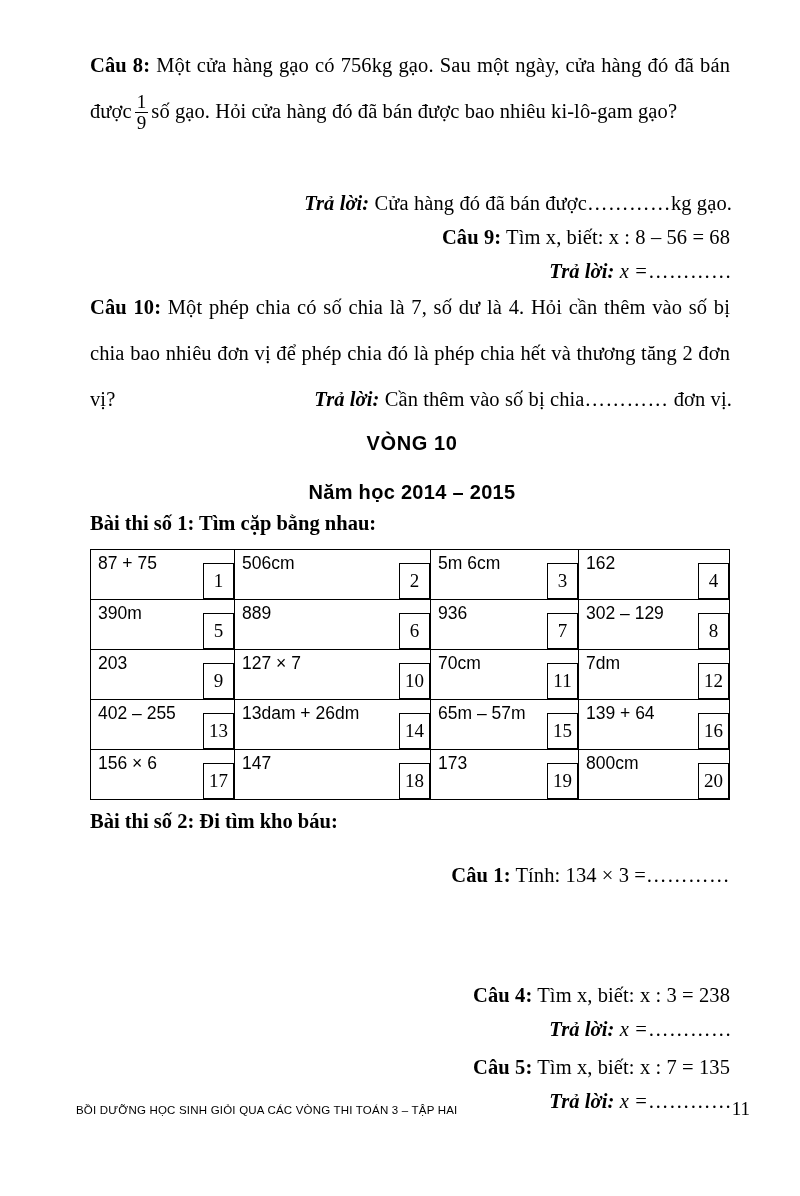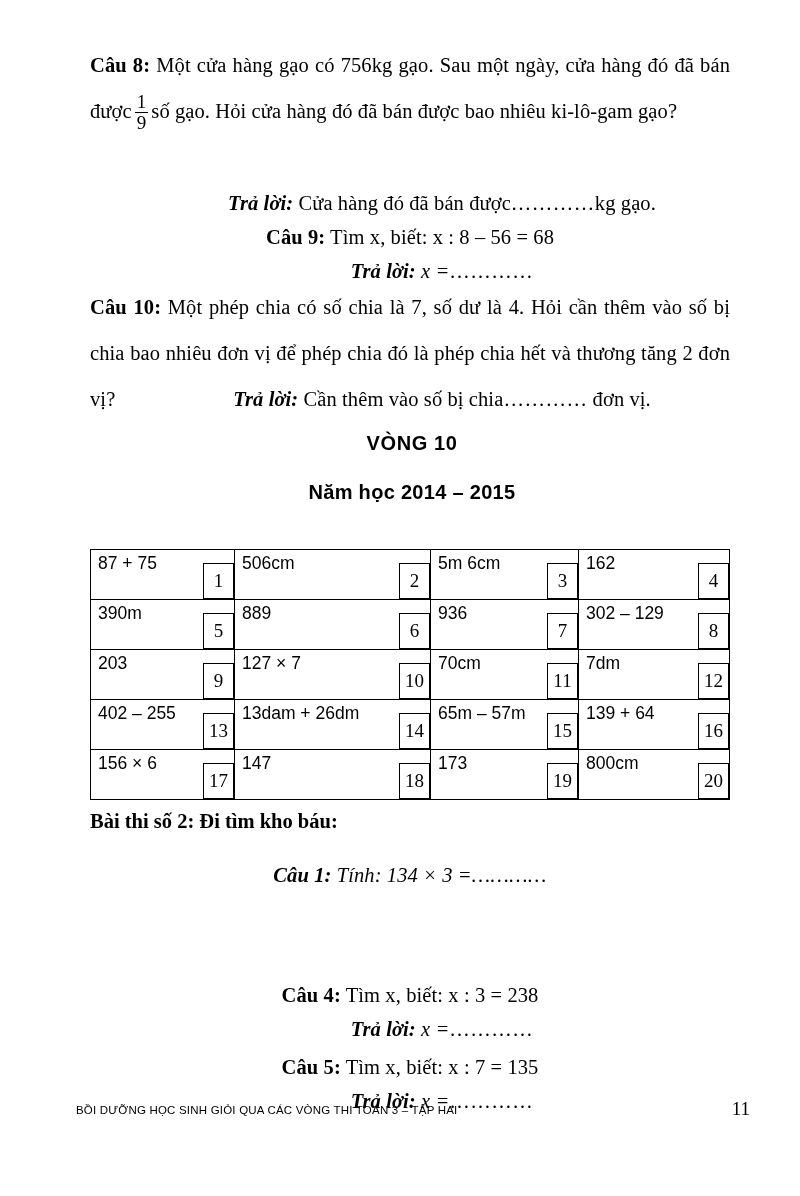--- a/index.html
+++ b/index.html
@@ -24,21 +24,21 @@
 
   
   .para {
     position: absolute;
     font-size: 20.5px;
     line-height: 46px;
     letter-spacing: 0.1px;
     text-align: justify;
     text-justify: inter-word;
   }
-  .para.nojust { text-align: center; }
+  .para.nojust { text-align: right; }
   b.q { font-weight: bold; }
   i.ans {
     font-style: italic;
     font-weight: bold;
   }
   .ital { font-style: italic; }
   .dots { letter-spacing: 0.5px; }
 
   
   .frac {
@@ -181,20 +181,21 @@
 
   <div class="para nojust" style="left:140px; top:376px; width:580px;">
     <i class="ans">Trả lời:</i>
     <span>Cần thêm vào số bị chia</span><span class="dots">…………</span>
     <span>đơn vị.</span>
   </div>
 
   <div class="vong" style="top:432px;">VÒNG 10</div>
   <div class="namhoc" style="top:481px;">Năm học 2014 – 2015</div>
 
+  <div class="baithi" style="left:78px; top:512px;">Bài thi số 1: Tìm cặp bằng nhau:</div>
 
   <table class="pairtable" style="left:78px; top:549px; width:639px;">
     <colgroup>
       <col style="width:144px">
       <col style="width:196px">
       <col style="width:148px">
       <col style="width:151px">
     </colgroup>
     <tbody>
       <tr>
@@ -325,21 +326,21 @@
               <span class="cell-text">800cm</span>
               <span class="badge">20</span>
             </div>
           </td>
       </tr>
     </tbody>
   </table>
 
   <div class="baithi" style="left:78px; top:810px;">Bài thi số 2: Đi tìm kho báu:</div>
 
-  <div class="para nojust" style="left:78px; top:852px; width:640px;font-style:italic;">
+  <div class="para nojust" style="left:78px; top:852px; width:640px;">
     <b class="q">Câu 1:</b>
     <span>Tính: 134 × 3 =</span><span class="dots">…………</span>
   </div>
 
 
 
   <div class="para nojust" style="left:78px; top:972px; width:640px;">
     <b class="q">Câu 4:</b>
     <span>Tìm x, biết: x : 3 = 238</span>
   </div>

